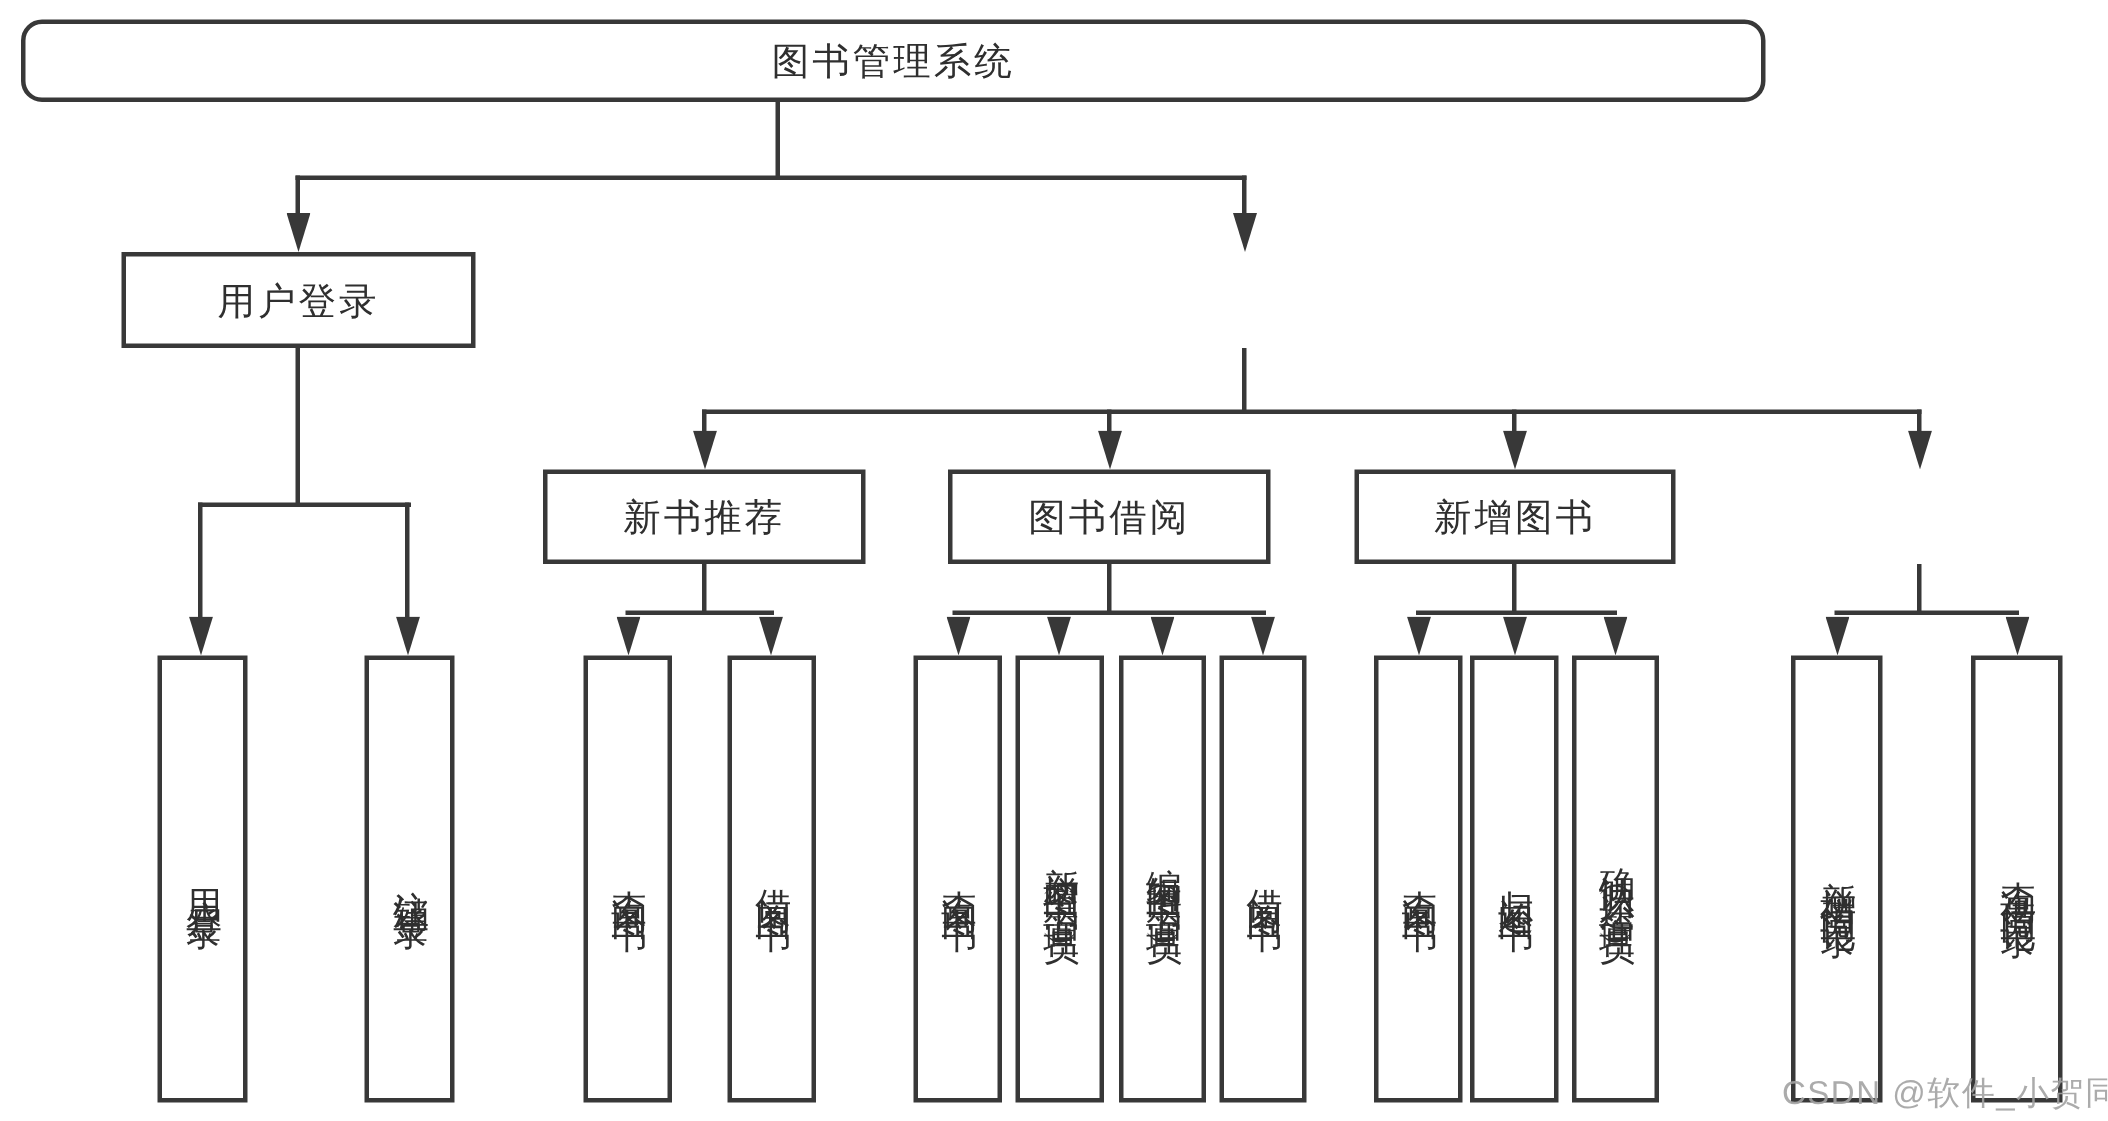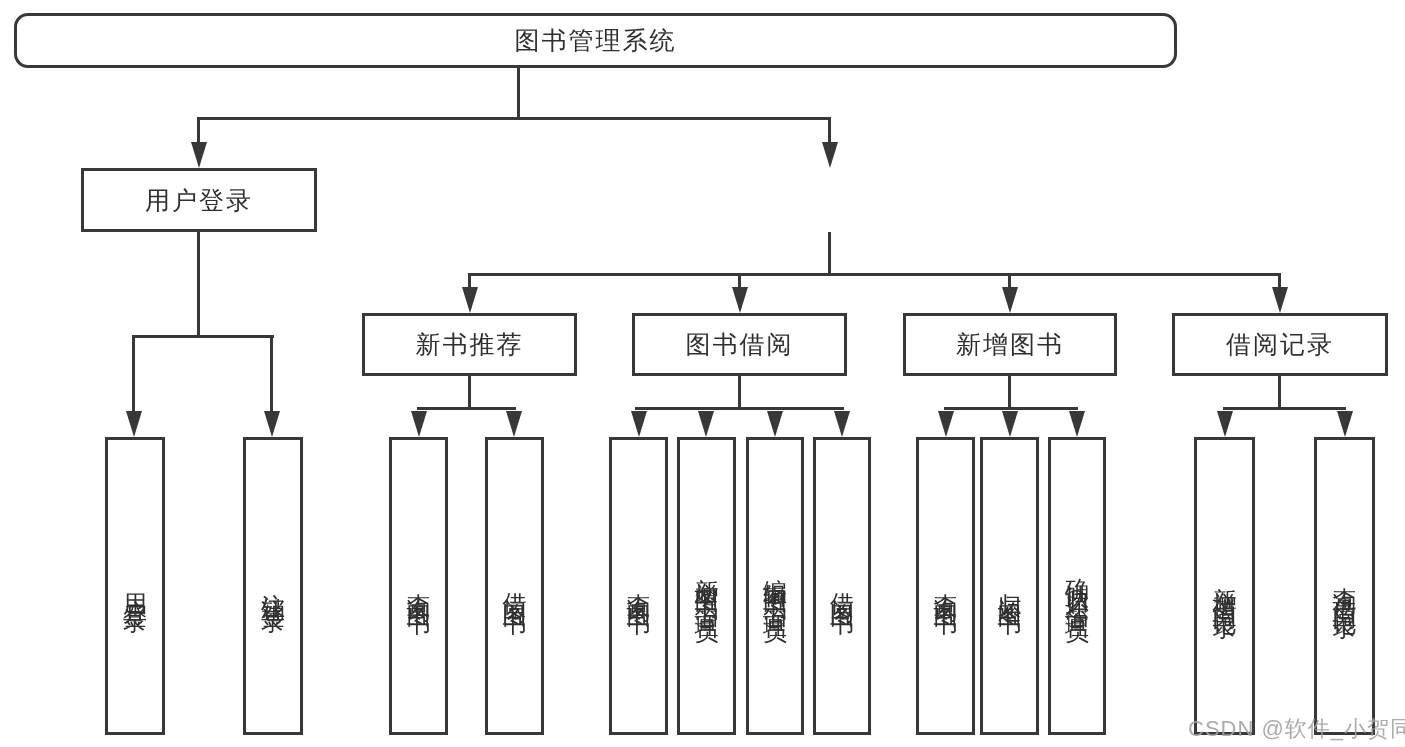--- a/index.html
+++ b/index.html
@@ -59,21 +59,20 @@
   <div class="ln" style="left:1008px;top:273px;width:3px;height:18px;"></div>
   <div class="ln" style="left:1278px;top:273px;width:3px;height:18px;"></div>
   <div class="arr" style="left:462px;top:287px;"></div>
   <div class="arr" style="left:732px;top:287px;"></div>
   <div class="arr" style="left:1002px;top:287px;"></div>
   <div class="arr" style="left:1272px;top:287px;"></div>
 
   <div class="hbox" style="left:362px;top:313px;width:215px;height:63px;">新书推荐</div>
   <div class="hbox" style="left:632px;top:313px;width:215px;height:63px;">图书借阅</div>
   <div class="hbox" style="left:903px;top:313px;width:214px;height:63px;">新增图书</div>
-  <div class="hbox" style="left:1172px;top:313px;width:216px;height:63px;">借阅记录</div>
 
   <div class="ln" style="left:468px;top:376px;width:3px;height:34px;"></div>
   <div class="ln" style="left:417px;top:407px;width:99px;height:3px;"></div>
   <div class="arr" style="left:411px;top:411px;"></div>
   <div class="arr" style="left:506px;top:411px;"></div>
 
   <div class="ln" style="left:738px;top:376px;width:3px;height:34px;"></div>
   <div class="ln" style="left:635px;top:407px;width:209px;height:3px;"></div>
   <div class="arr" style="left:631px;top:411px;"></div>
   <div class="arr" style="left:698px;top:411px;"></div>

